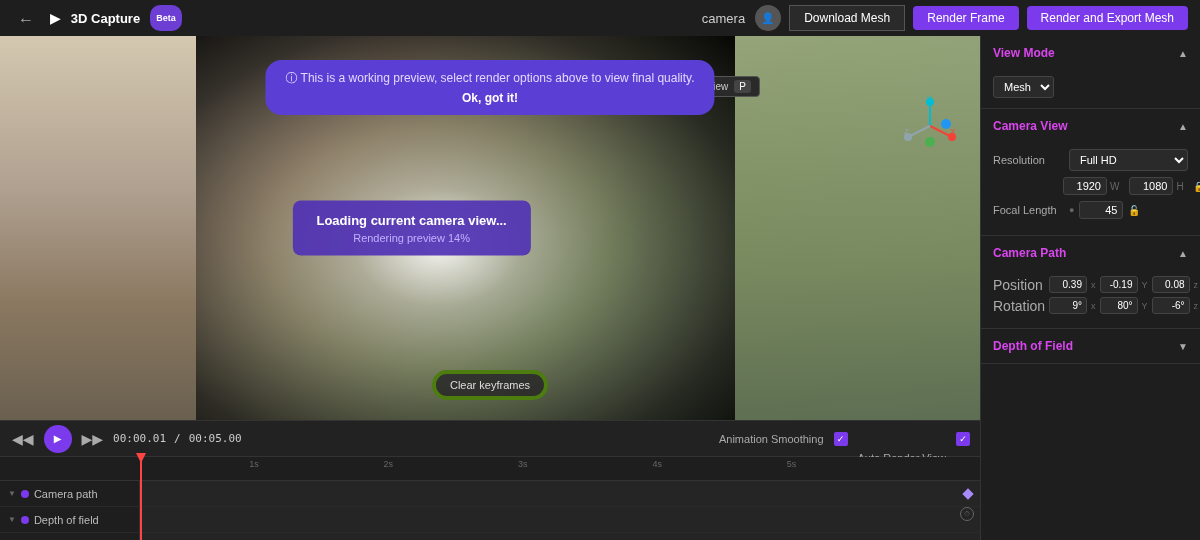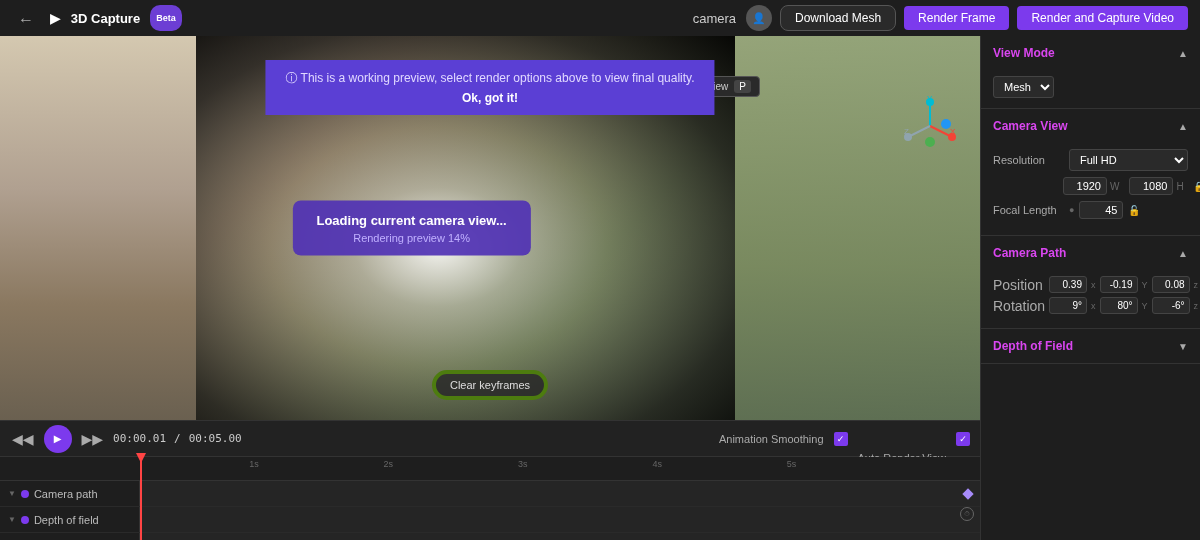--- a/index.html
+++ b/index.html
@@ -76,21 +76,21 @@
       align-items: center;
       justify-content: center;
       color: #fff;
       font-size: 11px;
     }
     .btn-download {
       background: #2a2a2a;
       border: 1px solid #555;
       color: #fff;
       padding: 5px 14px;
-      border-radius: 8px;
+      border-radius: 0;
       cursor: pointer;
       font-size: 12px;
     }
     .btn-render-frame {
       background: #7c3aed;
       border: none;
       color: #fff;
       padding: 5px 14px;
       border-radius: 4px;
       cursor: pointer;
@@ -158,21 +158,21 @@
       opacity: 0.8;
     }
 
     
     .info-banner {
       position: absolute;
       top: 24px;
       left: 50%;
       transform: translateX(-50%);
       background: #5b3fd4;
-      border-radius: 0;
+      border-radius: 16px;
       padding: 10px 20px;
       text-align: center;
       min-width: 360px;
       z-index: 20;
     }
     .info-banner-row1 {
       font-size: 12px;
       color: #e0d8ff;
       margin-bottom: 4px;
     }
@@ -561,21 +561,21 @@
   <span class="app-icon">▶</span>
   <span class="app-title">3D Capture</span>
   <span class="beta-badge">Beta</span>
   <div class="top-bar-center">
     <span class="camera-label">camera</span>
   </div>
   <div class="top-bar-right">
     <button class="avatar-btn">👤</button>
     <button class="btn-download">Download Mesh</button>
     <button class="btn-render-frame">Render Frame</button>
-    <button class="btn-render-export">Render and Capture Video</button>
+    <button class="btn-render-export">Render and Export Mesh</button>
   </div>
 </div>
 
 <div class="main-layout">
 
   <div class="viewport">
     <div class="viewport-bg">
 
       <div class="scene-bg"></div>
       <div class="scene-overlay-left"></div>

